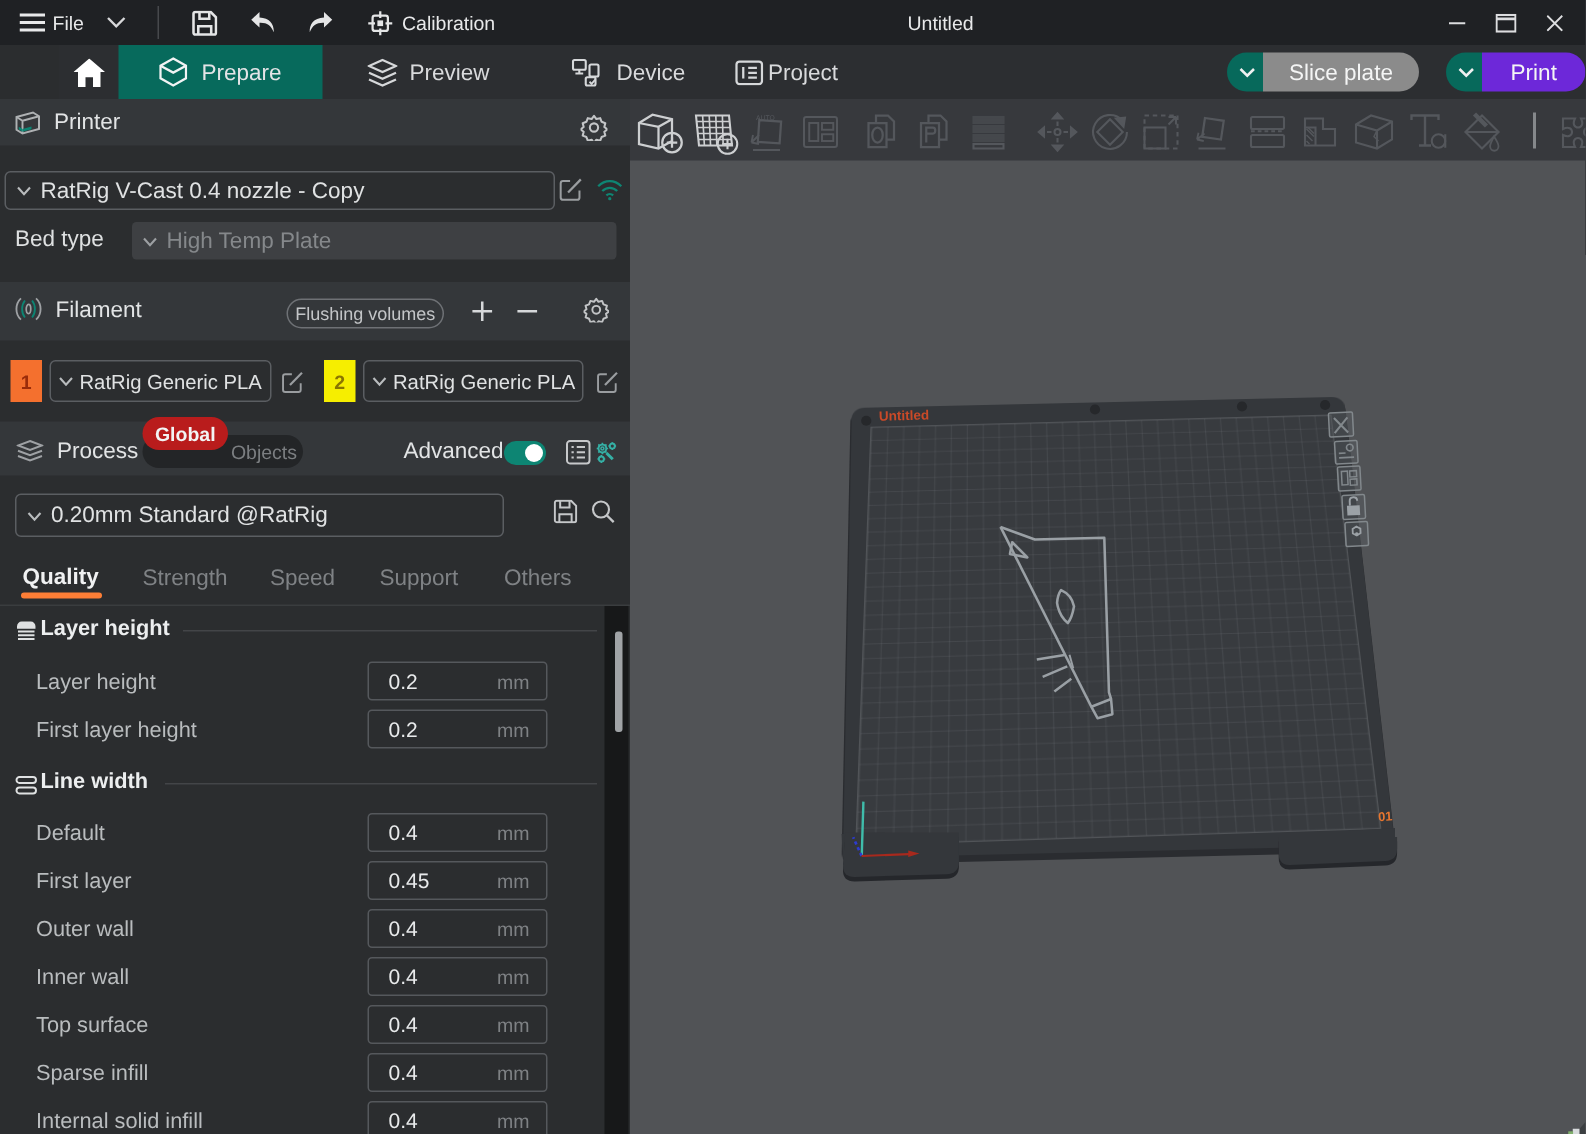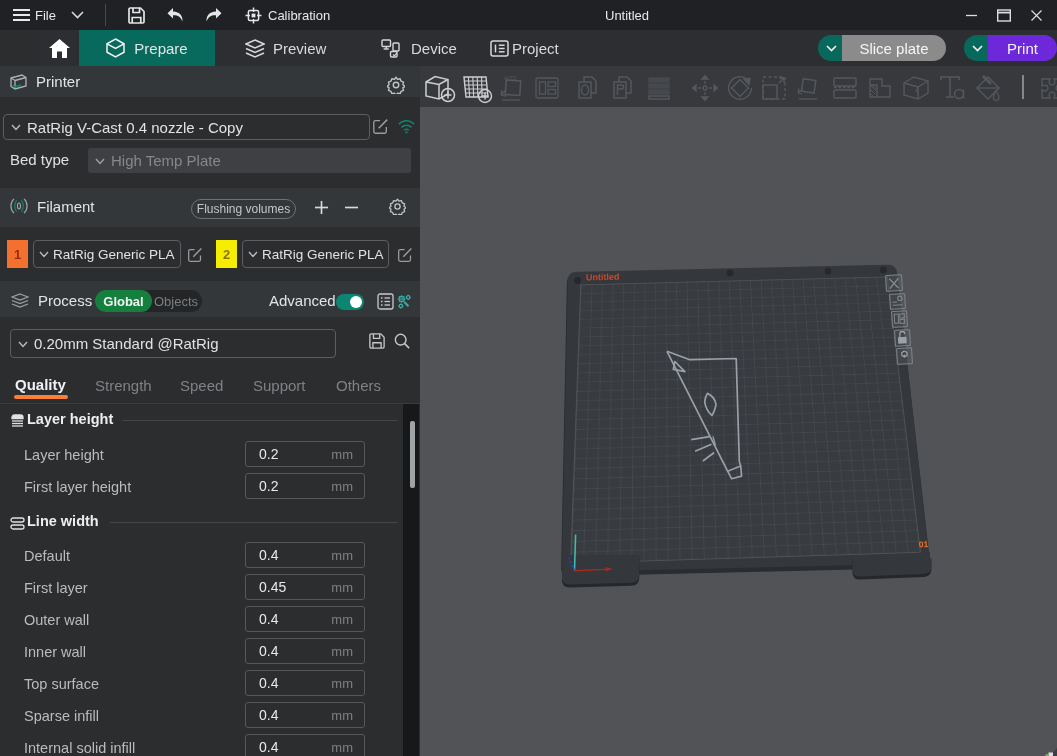--- a/index.html
+++ b/index.html
@@ -326,21 +326,21 @@
     <svg width="18" height="15" viewBox="0 0 18 15">
           <g fill="none" stroke="#9ea1a4" stroke-width="1.3">
             <path d="M9 1 L17 4 L9 7 L1 4 Z"></path>
             <path d="M1 7.5 L9 10.5 L17 7.5"></path>
             <path d="M1 11 L9 14 L17 11"></path>
           </g>
         </svg>
   </div>
   <div class="abs seclabel" style="left:38px; top:226px;">Process</div>
   <div class="abs" style="left:95px; top:224px; width:107px; height:22px; background:#232527; border-radius:11px;"></div>
-  <div class="abs" style="left:95px; top:224px; width:57px; height:22px; background:#15803d; border-radius:11px; color:#f2f4f4; font-size:13px; font-weight:700; display:flex; align-items:center; justify-content:center;">Global</div>
+  <div class="abs" style="left:95px; top:212px; width:57px; height:22px; background:#b91c1c; border-radius:11px; color:#f2f4f4; font-size:13px; font-weight:700; display:flex; align-items:center; justify-content:center;">Global</div>
   <div class="abs" style="left:153px; top:224px; width:46px; height:22px; color:#7b7e81; font-size:13px; display:flex; align-items:center; justify-content:center;">Objects</div>
   <div class="abs" style="left:269px; top:226px; color:#e2e4e5; font-size:15px;">Advanced</div>
   <div class="abs" style="left:336px; top:228px; width:28px; height:16px; background:#0d8573; border-radius:8px;">
     <div class="abs" style="left:14px; top:2px; width:12px; height:12px; background:#ffffff; border-radius:6px;"></div>
   </div>
   <div class="abs" style="left:377px; top:227px;">
     <svg width="17" height="17" viewBox="0 0 17 17">
           <g fill="none" stroke="#c7c9cb" stroke-width="1.3">
             <rect x="1" y="1" width="15" height="15" rx="2"></rect>
             <line x1="4" y1="5" x2="5.5" y2="5"></line>

